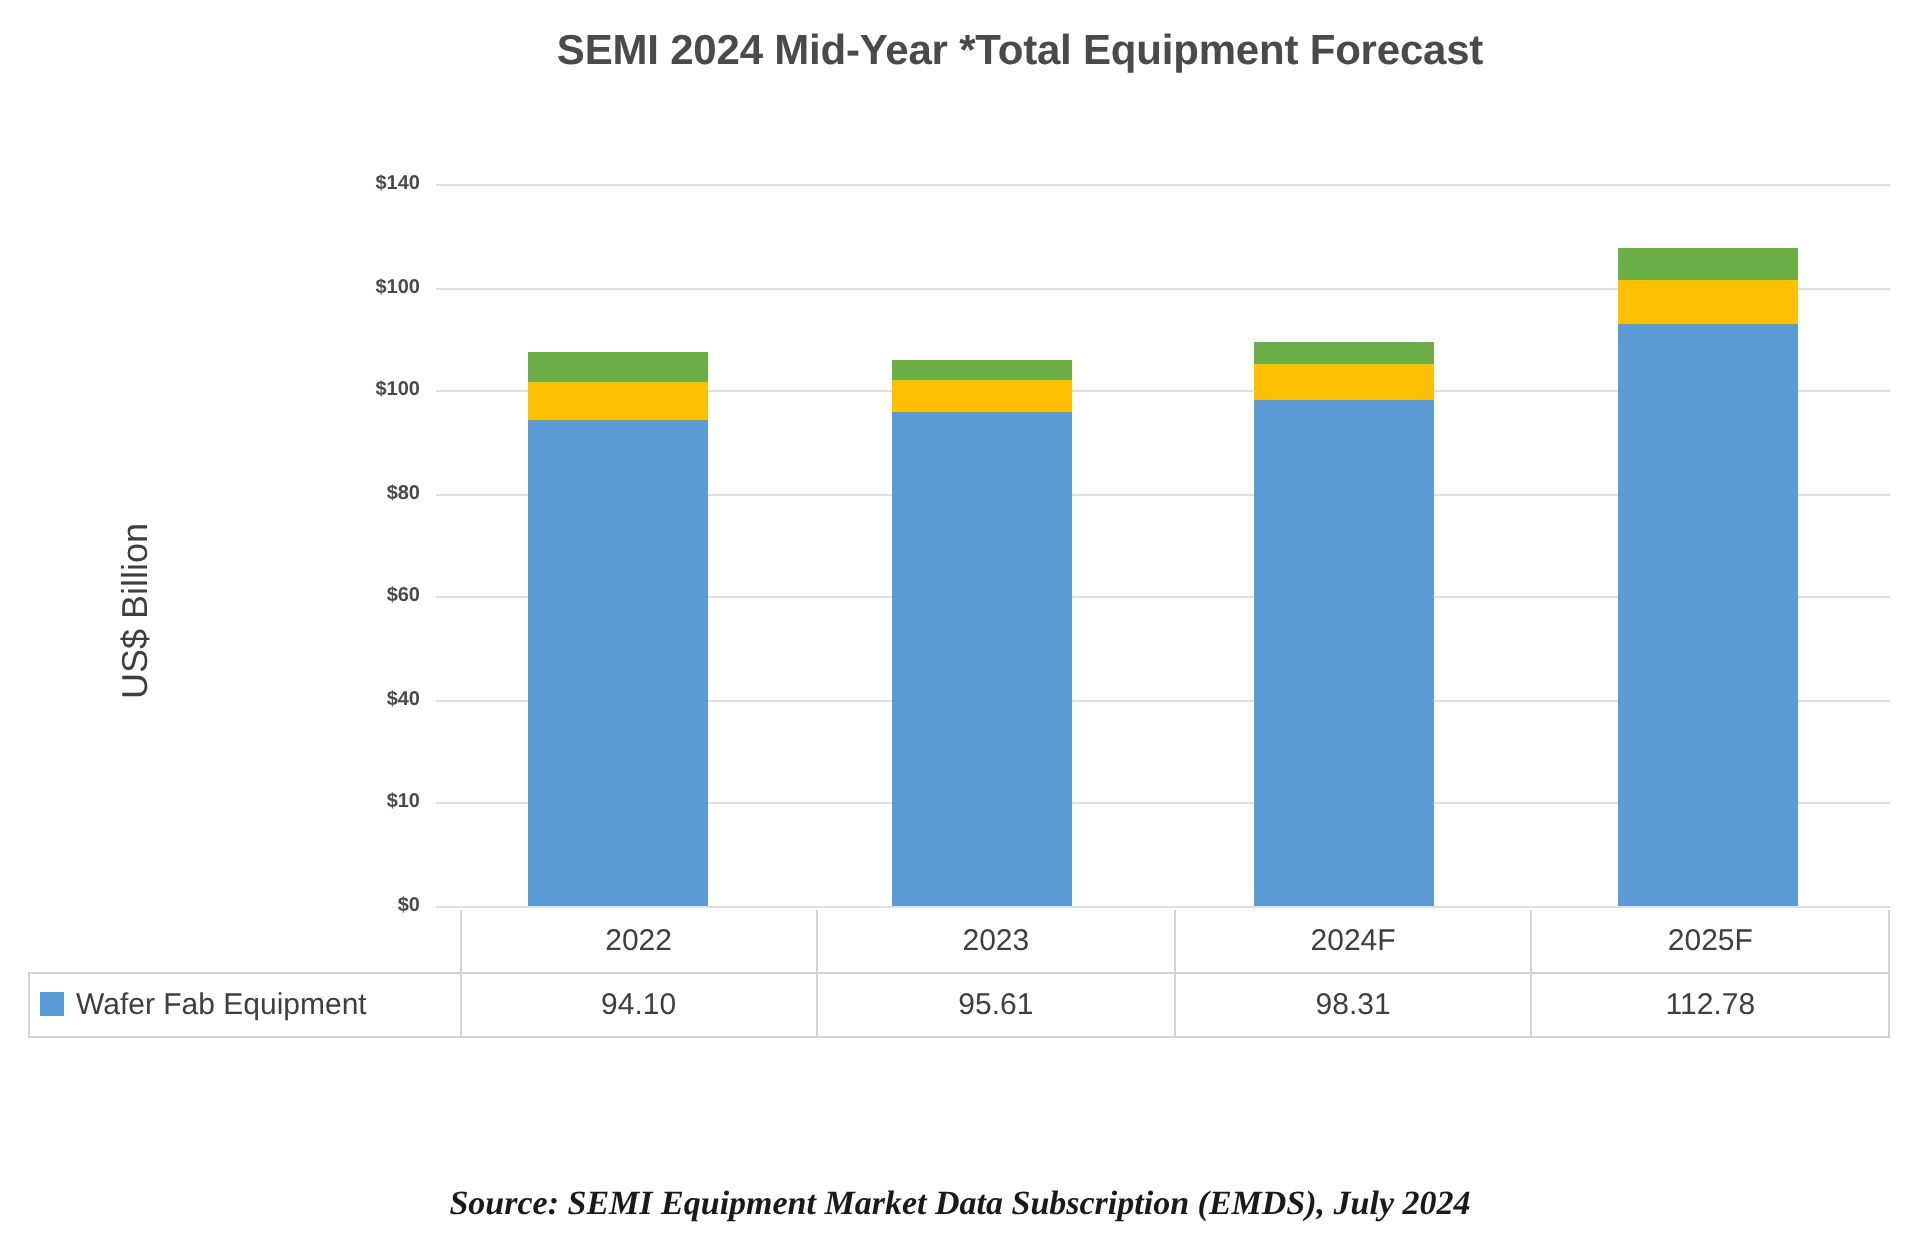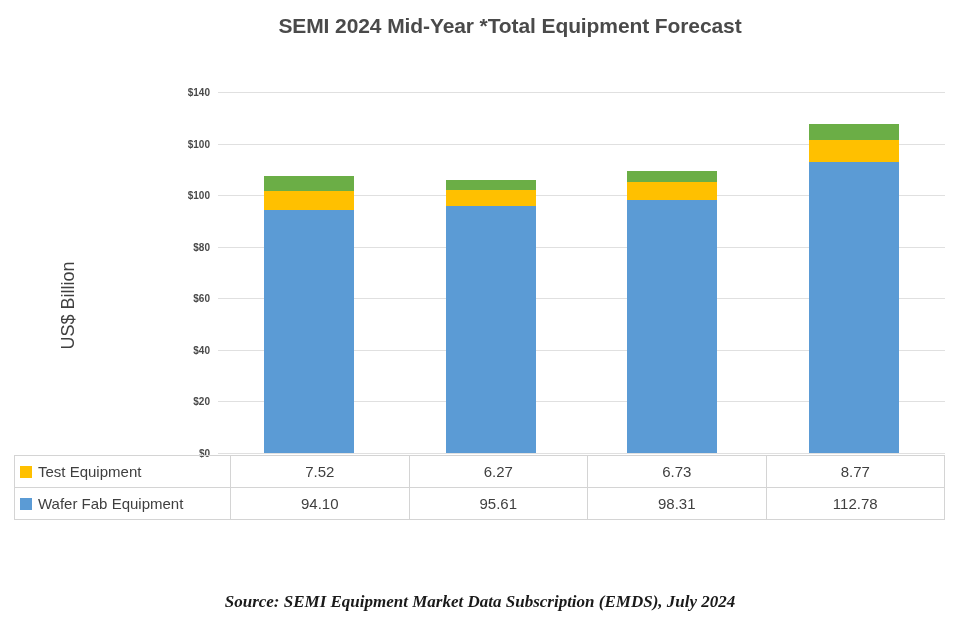--- a/index.html
+++ b/index.html
@@ -183,21 +183,21 @@
       <div class="ytick" style="top: 51.5714px;">$100</div>
       <div class="ytick-dash" style="top: 51.5714px;"></div>
       <div class="ytick" style="top: 103.143px;">$100</div>
       <div class="ytick-dash" style="top: 103.143px;"></div>
       <div class="ytick" style="top: 154.714px;">$80</div>
       <div class="ytick-dash" style="top: 154.714px;"></div>
       <div class="ytick" style="top: 206.286px;">$60</div>
       <div class="ytick-dash" style="top: 206.286px;"></div>
       <div class="ytick" style="top: 257.857px;">$40</div>
       <div class="ytick-dash" style="top: 257.857px;"></div>
-      <div class="ytick" style="top: 309.429px;">$20</div>
+      <div class="ytick" style="top: 309.429px;">$10</div>
       <div class="ytick-dash" style="top: 309.429px;"></div>
       <div class="ytick" style="top: 361px;">$0</div>
       <div class="ytick-dash" style="top: 361px;"></div>
     </div>
 
   <div class="plot-area" id="plot-area">
       <div class="gridline" style="top: 0px;"></div>
       <div class="gridline" style="top: 51.5714px;"></div>
       <div class="gridline" style="top: 103.143px;"></div>
       <div class="gridline" style="top: 154.714px;"></div>
@@ -222,26 +222,26 @@
       </div>
       <div class="bar" style="left: 591.125px; height: 328.845px;">
         <span class="seg" title="A&amp;P Equipment 2025F: 5.98" style="height: 15.4199px; background: rgb(107, 174, 70);"></span>
         <span class="seg" title="Test Equipment 2025F: 8.77" style="height: 22.6141px; background: rgb(255, 192, 0);"></span>
         <span class="seg" title="Wafer Fab Equipment 2025F: 112.78" style="height: 290.811px; background: rgb(91, 155, 213);"></span>
       </div>
     </div>
 
   <table class="data-table">
     <tbody id="table-body">
-        <tr>
-          <td class="label-cell" style="width: 204px;"><span class="swatch" style="background: rgb(255, 192, 0);"></span><span>Test Equipment</span></td>
-          <td>7.52</td>
-          <td>6.27</td>
-          <td>6.73</td>
-          <td>8.77</td>
+        <tr class="header-row">
+          <td class="label-cell" style="width: 204px;"></td>
+          <td class="cat-cell">2022</td>
+          <td class="cat-cell">2023</td>
+          <td class="cat-cell">2024F</td>
+          <td class="cat-cell">2025F</td>
         </tr>
         <tr>
           <td class="label-cell" style="width: 204px;"><span class="swatch" style="background: rgb(91, 155, 213);"></span><span>Wafer Fab Equipment</span></td>
           <td>94.10</td>
           <td>95.61</td>
           <td>98.31</td>
           <td>112.78</td>
         </tr>
       </tbody>
   </table>

